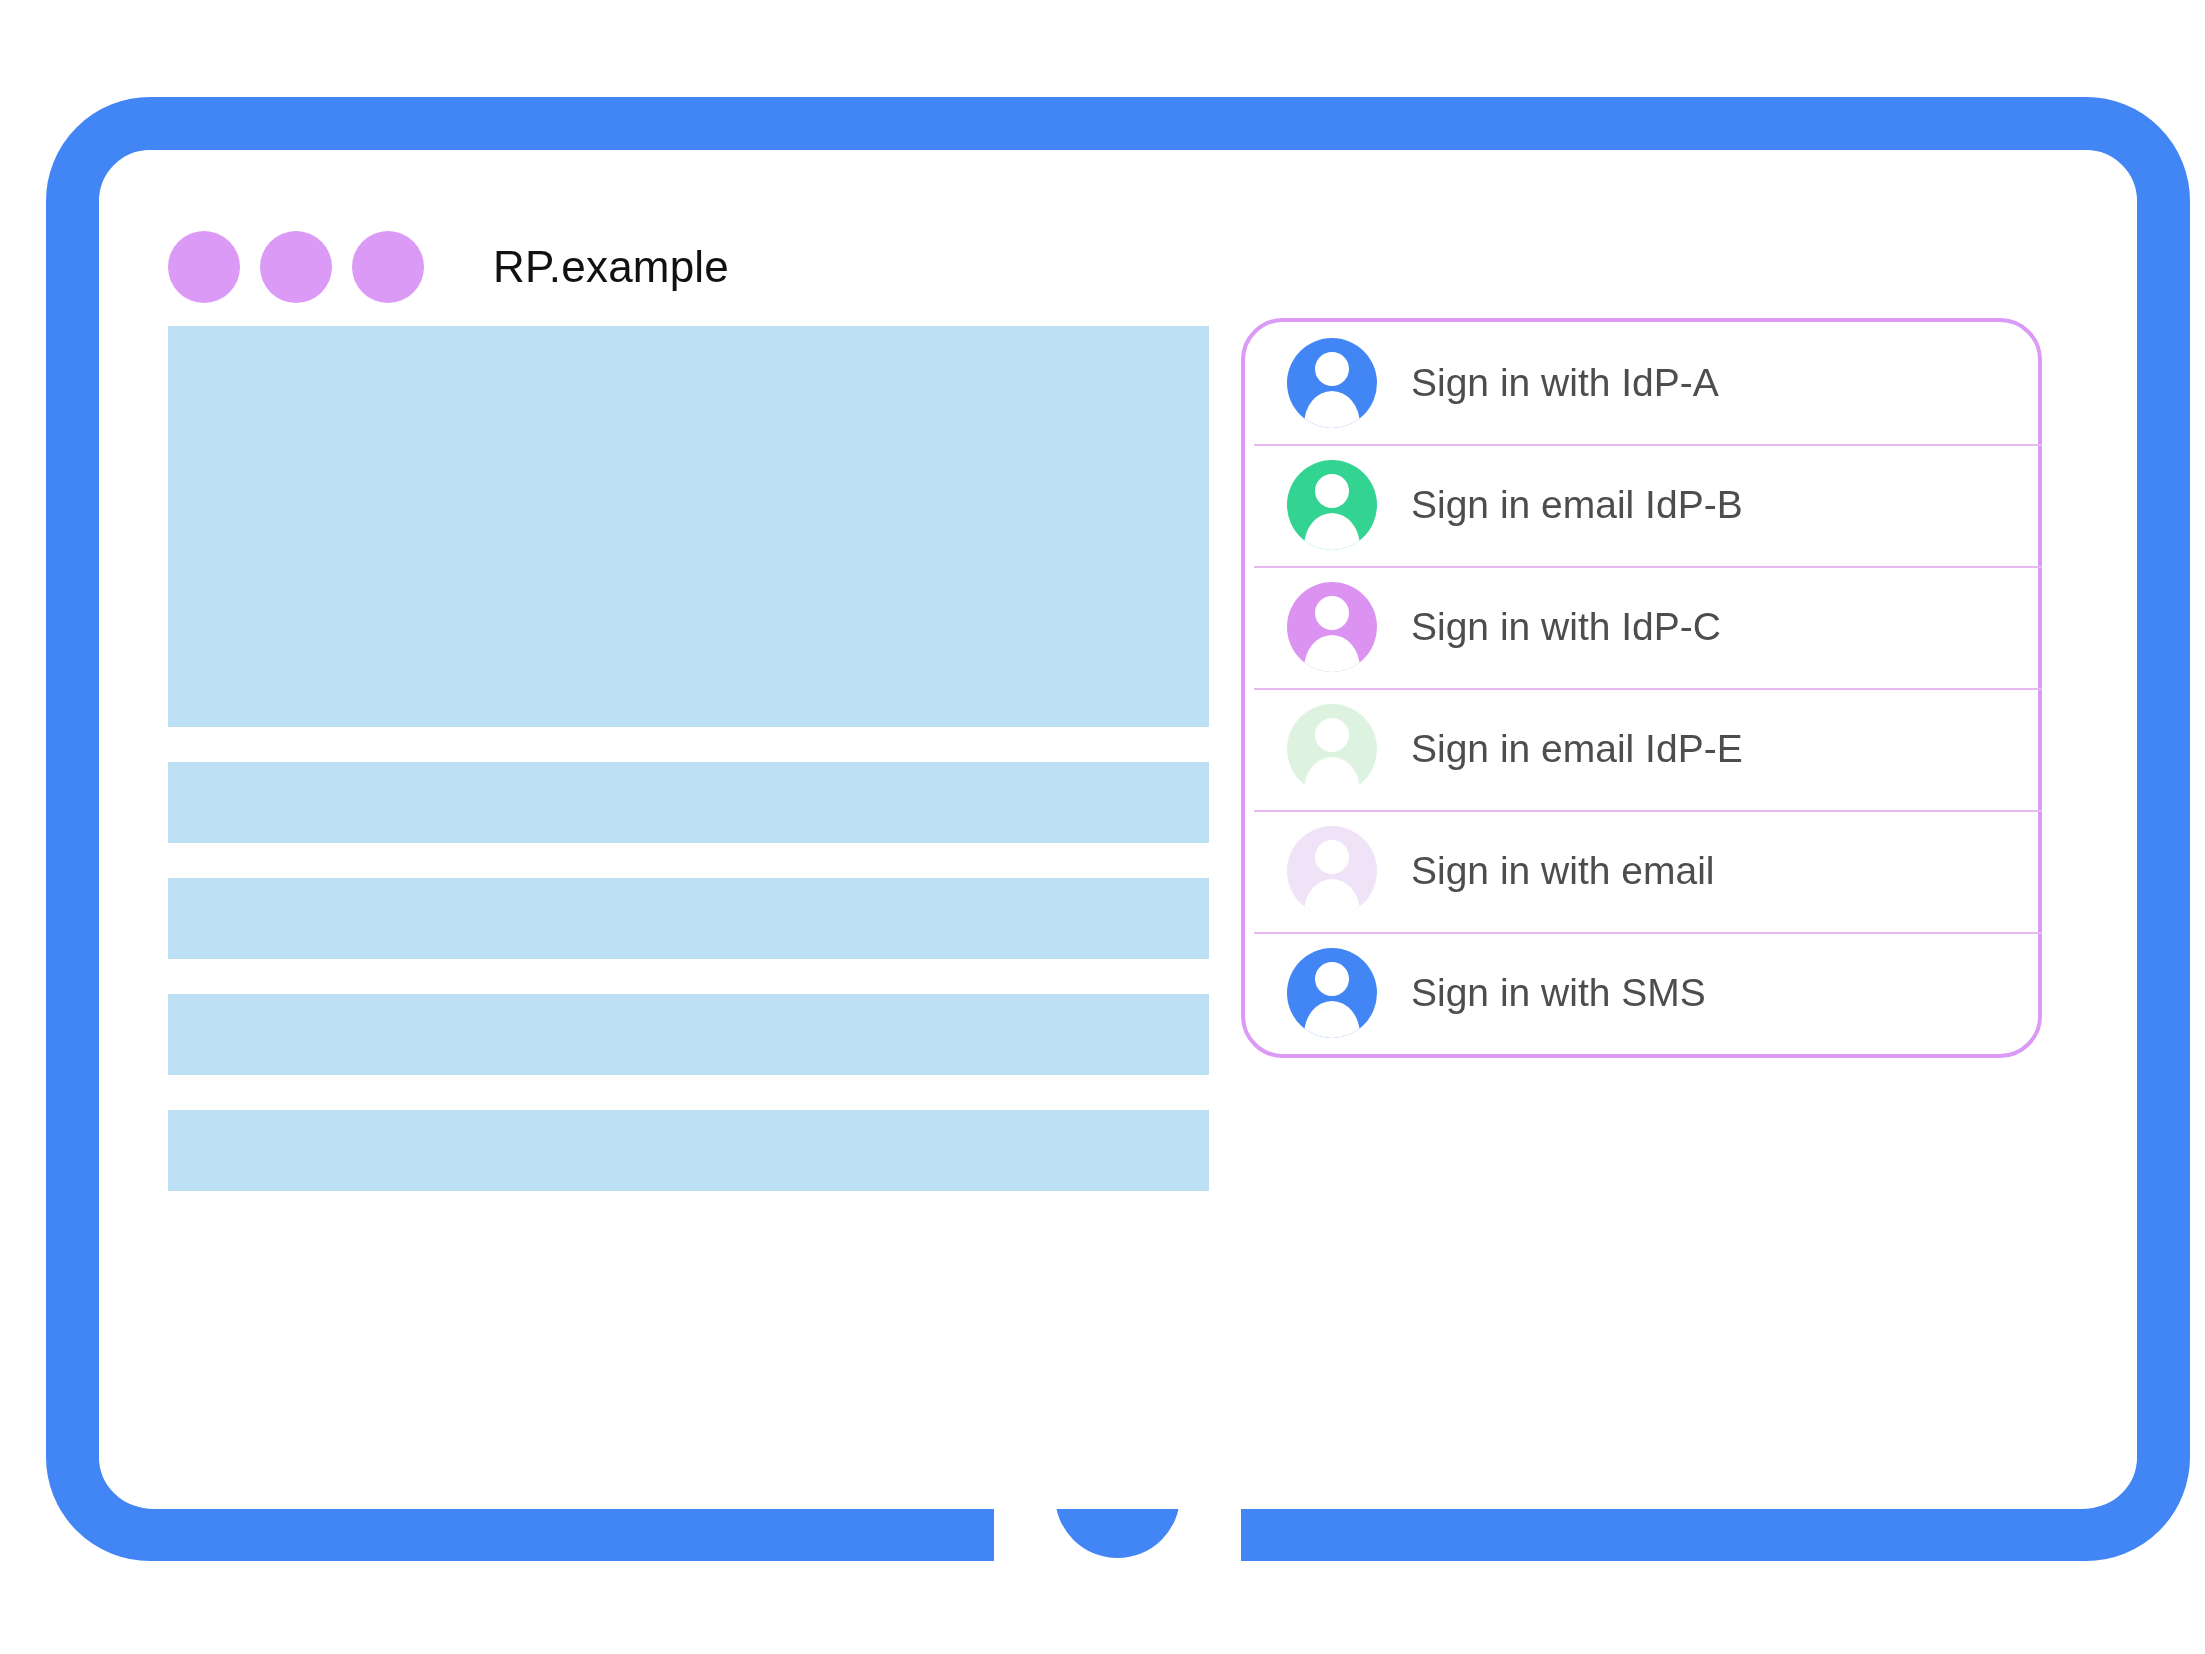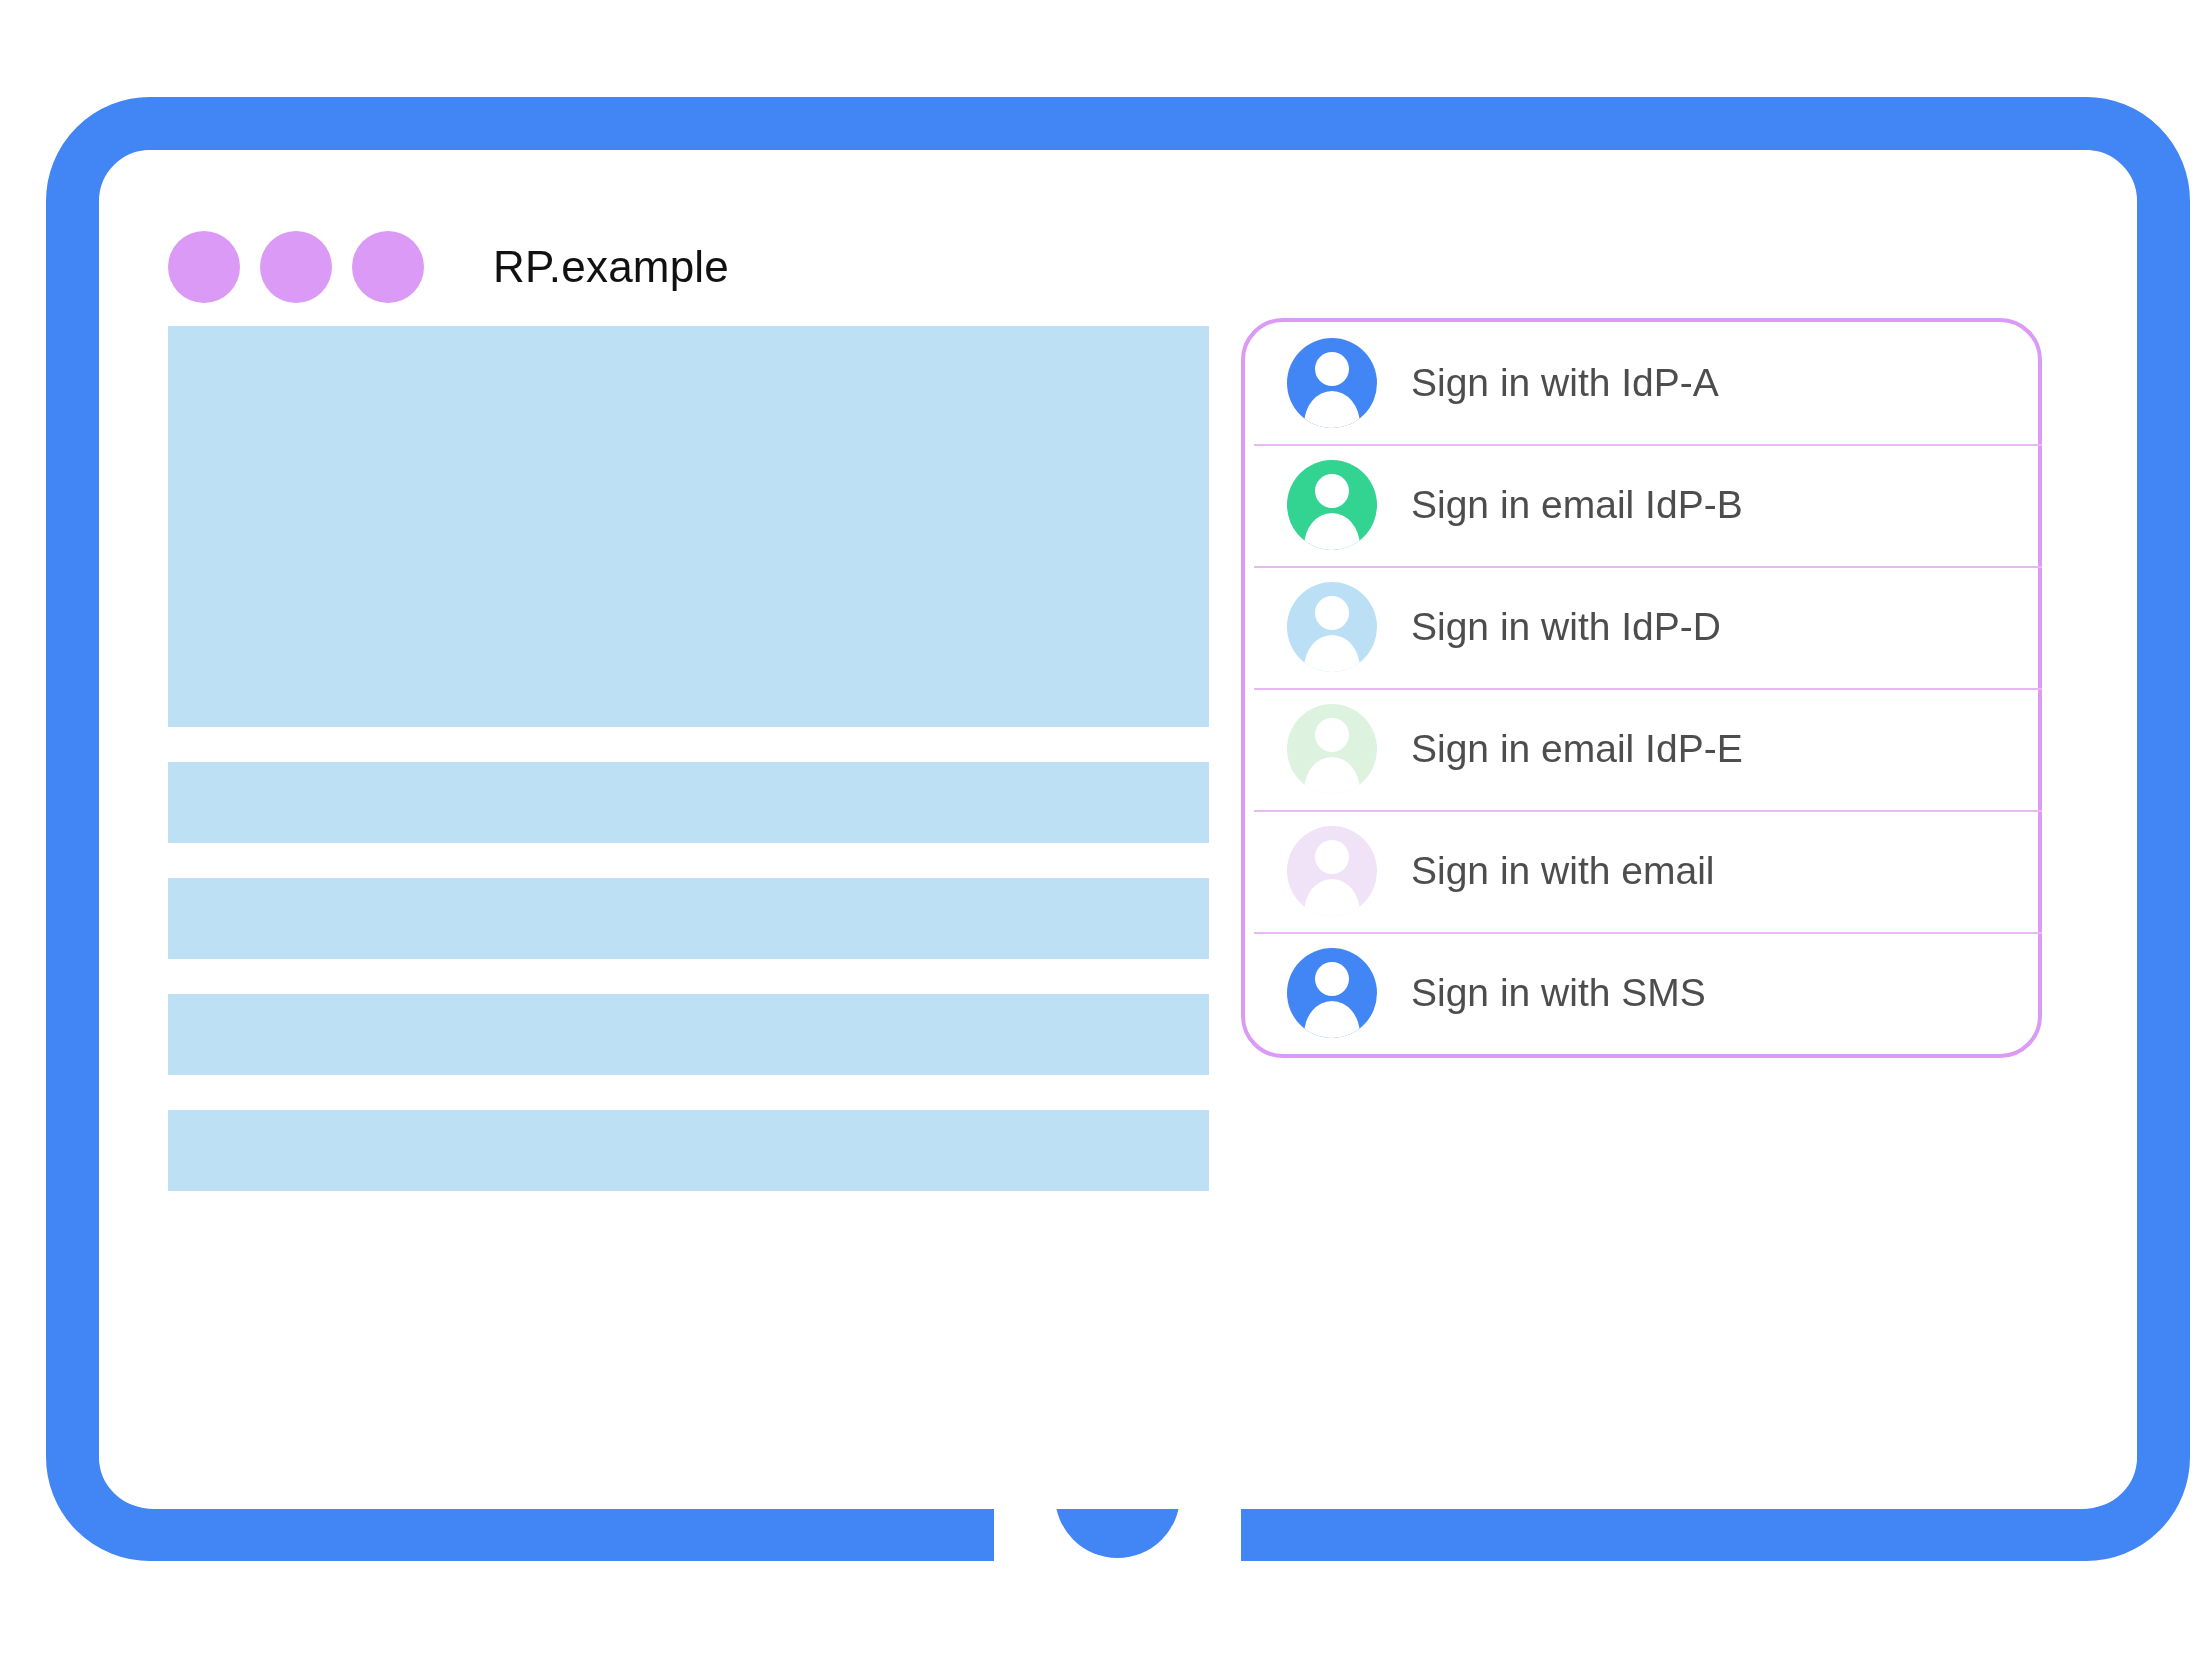--- a/index.html
+++ b/index.html
@@ -212,25 +212,25 @@
             <span class="account-label">Sign in with IdP-A</span>
           </li>
           <li class="account-item">
             <span class="avatar" style="background: rgb(51, 211, 145);">
               <span class="head"></span>
               <span class="body"></span>
             </span>
             <span class="account-label">Sign in email IdP-B</span>
           </li>
           <li class="account-item">
-            <span class="avatar" style="background: rgb(187, 223, 245);">
-              <span class="head"></span>
-              <span class="body"></span>
-            </span>
-            <span class="account-label">Sign in with IdP-D</span>
+            <span class="avatar" style="background: rgb(219, 146, 240);">
+              <span class="head"></span>
+              <span class="body"></span>
+            </span>
+            <span class="account-label">Sign in with IdP-C</span>
           </li>
           <li class="account-item">
             <span class="avatar" style="background: rgb(221, 243, 223);">
               <span class="head"></span>
               <span class="body"></span>
             </span>
             <span class="account-label">Sign in email IdP-E</span>
           </li>
           <li class="account-item">
             <span class="avatar" style="background: rgb(240, 227, 247);">

